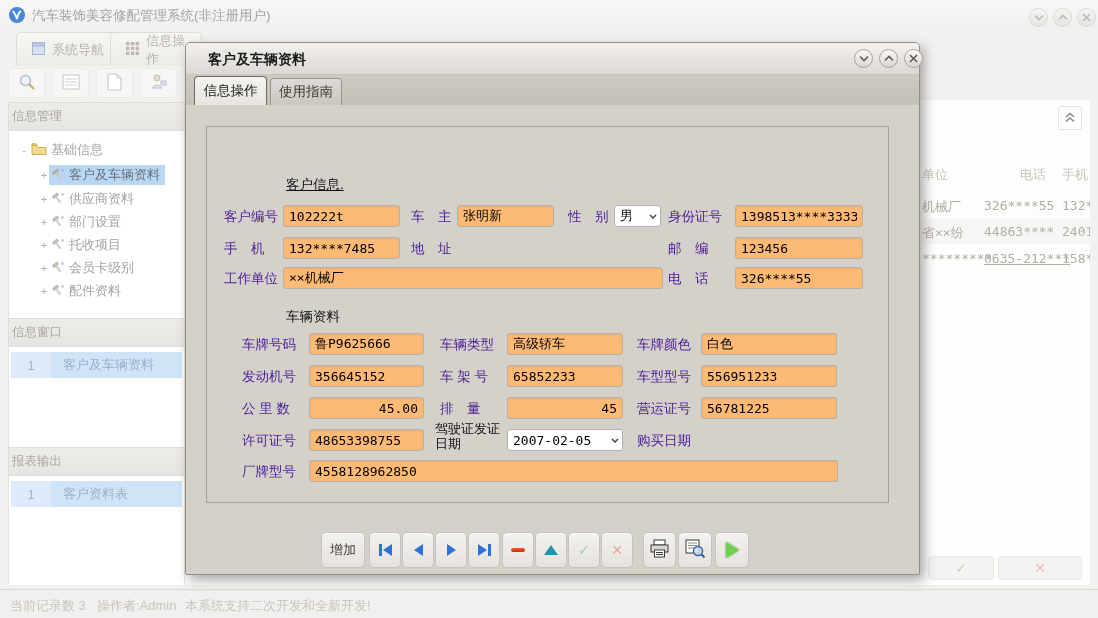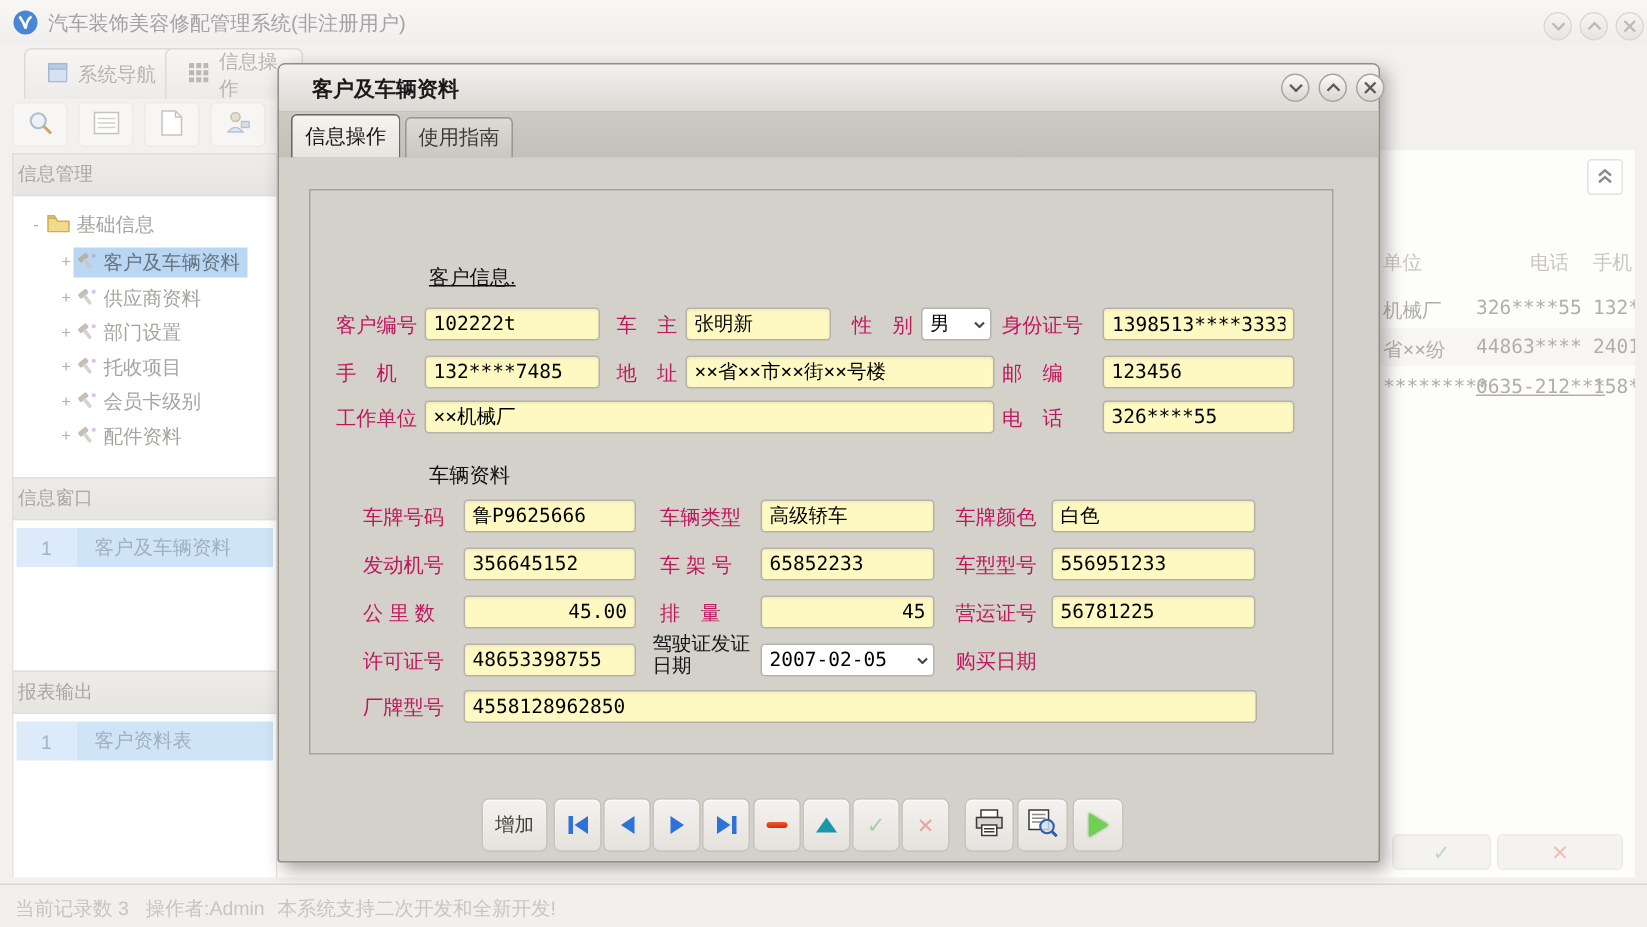--- a/index.html
+++ b/index.html
@@ -80,22 +80,22 @@
     background:linear-gradient(#f5f3f0,#e8e5e0); border:1px solid #6e695f;
     border-bottom:none; color:#161616; }
   .dlg-tab.inactive { left:84px; top:3px; width:72px; height:27px;
     background:linear-gradient(#dedbd6,#cac6c0); border:1px solid #9b968f;
     border-bottom:none; color:#3d3933; }
   .form-panel { position:absolute; left:20px; top:83px; width:683px; height:377px;
     border:1px solid #a6a29b; }
   .form-title { position:absolute; left:0; top:14px; width:100%; text-align:center;
     font-size:16px; font-weight:bold; letter-spacing:7px; color:#111; }
   .sec-lbl { position:absolute; font-size:13.5px; color:#111; }
-  .lbl { position:absolute; font-size:13.5px; color:#be185d; white-space:nowrap; }
-  .inp { position:absolute; height:22px; background:#fef9c3; border:1px solid #b5b1ab;
+  .lbl { position:absolute; font-size:13.5px; color:#4c1d95; white-space:nowrap; }
+  .inp { position:absolute; height:22px; background:#fdba74; border:1px solid #b5b1ab;
     border-radius:3px; padding:0 5px; font-size:13px; color:#000;
     font-family:"DejaVu Sans Mono","DejaVu Sans",sans-serif;
     box-shadow:inset 0 1px 2px rgba(0,0,0,.07); }
   .inp.num { text-align:right; }
   .combo { position:absolute; height:22px; background:#fff; border:1px solid #b5b1ab;
     border-radius:3px; display:flex; align-items:center;
     font-size:13px; color:#000;
     font-family:"DejaVu Sans Mono","DejaVu Sans",sans-serif; }
   .combo .cval { flex:1; padding-left:5px; }
   .combo .carr { width:14px; display:flex; justify-content:center; }
@@ -383,21 +383,20 @@
             <polyline points="1,1 4,4 7,1"></polyline>
           </svg>
         </span>
     </div>
     <span class="lbl" style="left:461px;top:81px;">身份证号</span>
     <input class="inp" style="left: 528px; top: 78px; width: 128px;" value="1398513****333333">
 
     <span class="lbl" style="left:17px;top:113px;">手　机</span>
     <input class="inp" style="left: 76px; top: 110px; width: 117px;" value="132****7485">
     <span class="lbl" style="left:204px;top:113px;">地　址</span>
-    <input class="inp" style="left: 250px; top: 110px; width: 206px;" value="××省××市××街××号楼">
     <span class="lbl" style="left:461px;top:113px;">邮　编</span>
     <input class="inp" style="left: 528px; top: 110px; width: 128px;" value="123456">
 
     <span class="lbl" style="left:17px;top:143px;">工作单位</span>
     <input class="inp" style="left: 76px; top: 140px; width: 380px;" value="××机械厂">
     <span class="lbl" style="left:461px;top:143px;">电　话</span>
     <input class="inp" style="left: 528px; top: 140px; width: 128px;" value="326****55">
 
     <span class="sec-lbl" style="left:79px;top:181px;">车辆资料</span>
 

